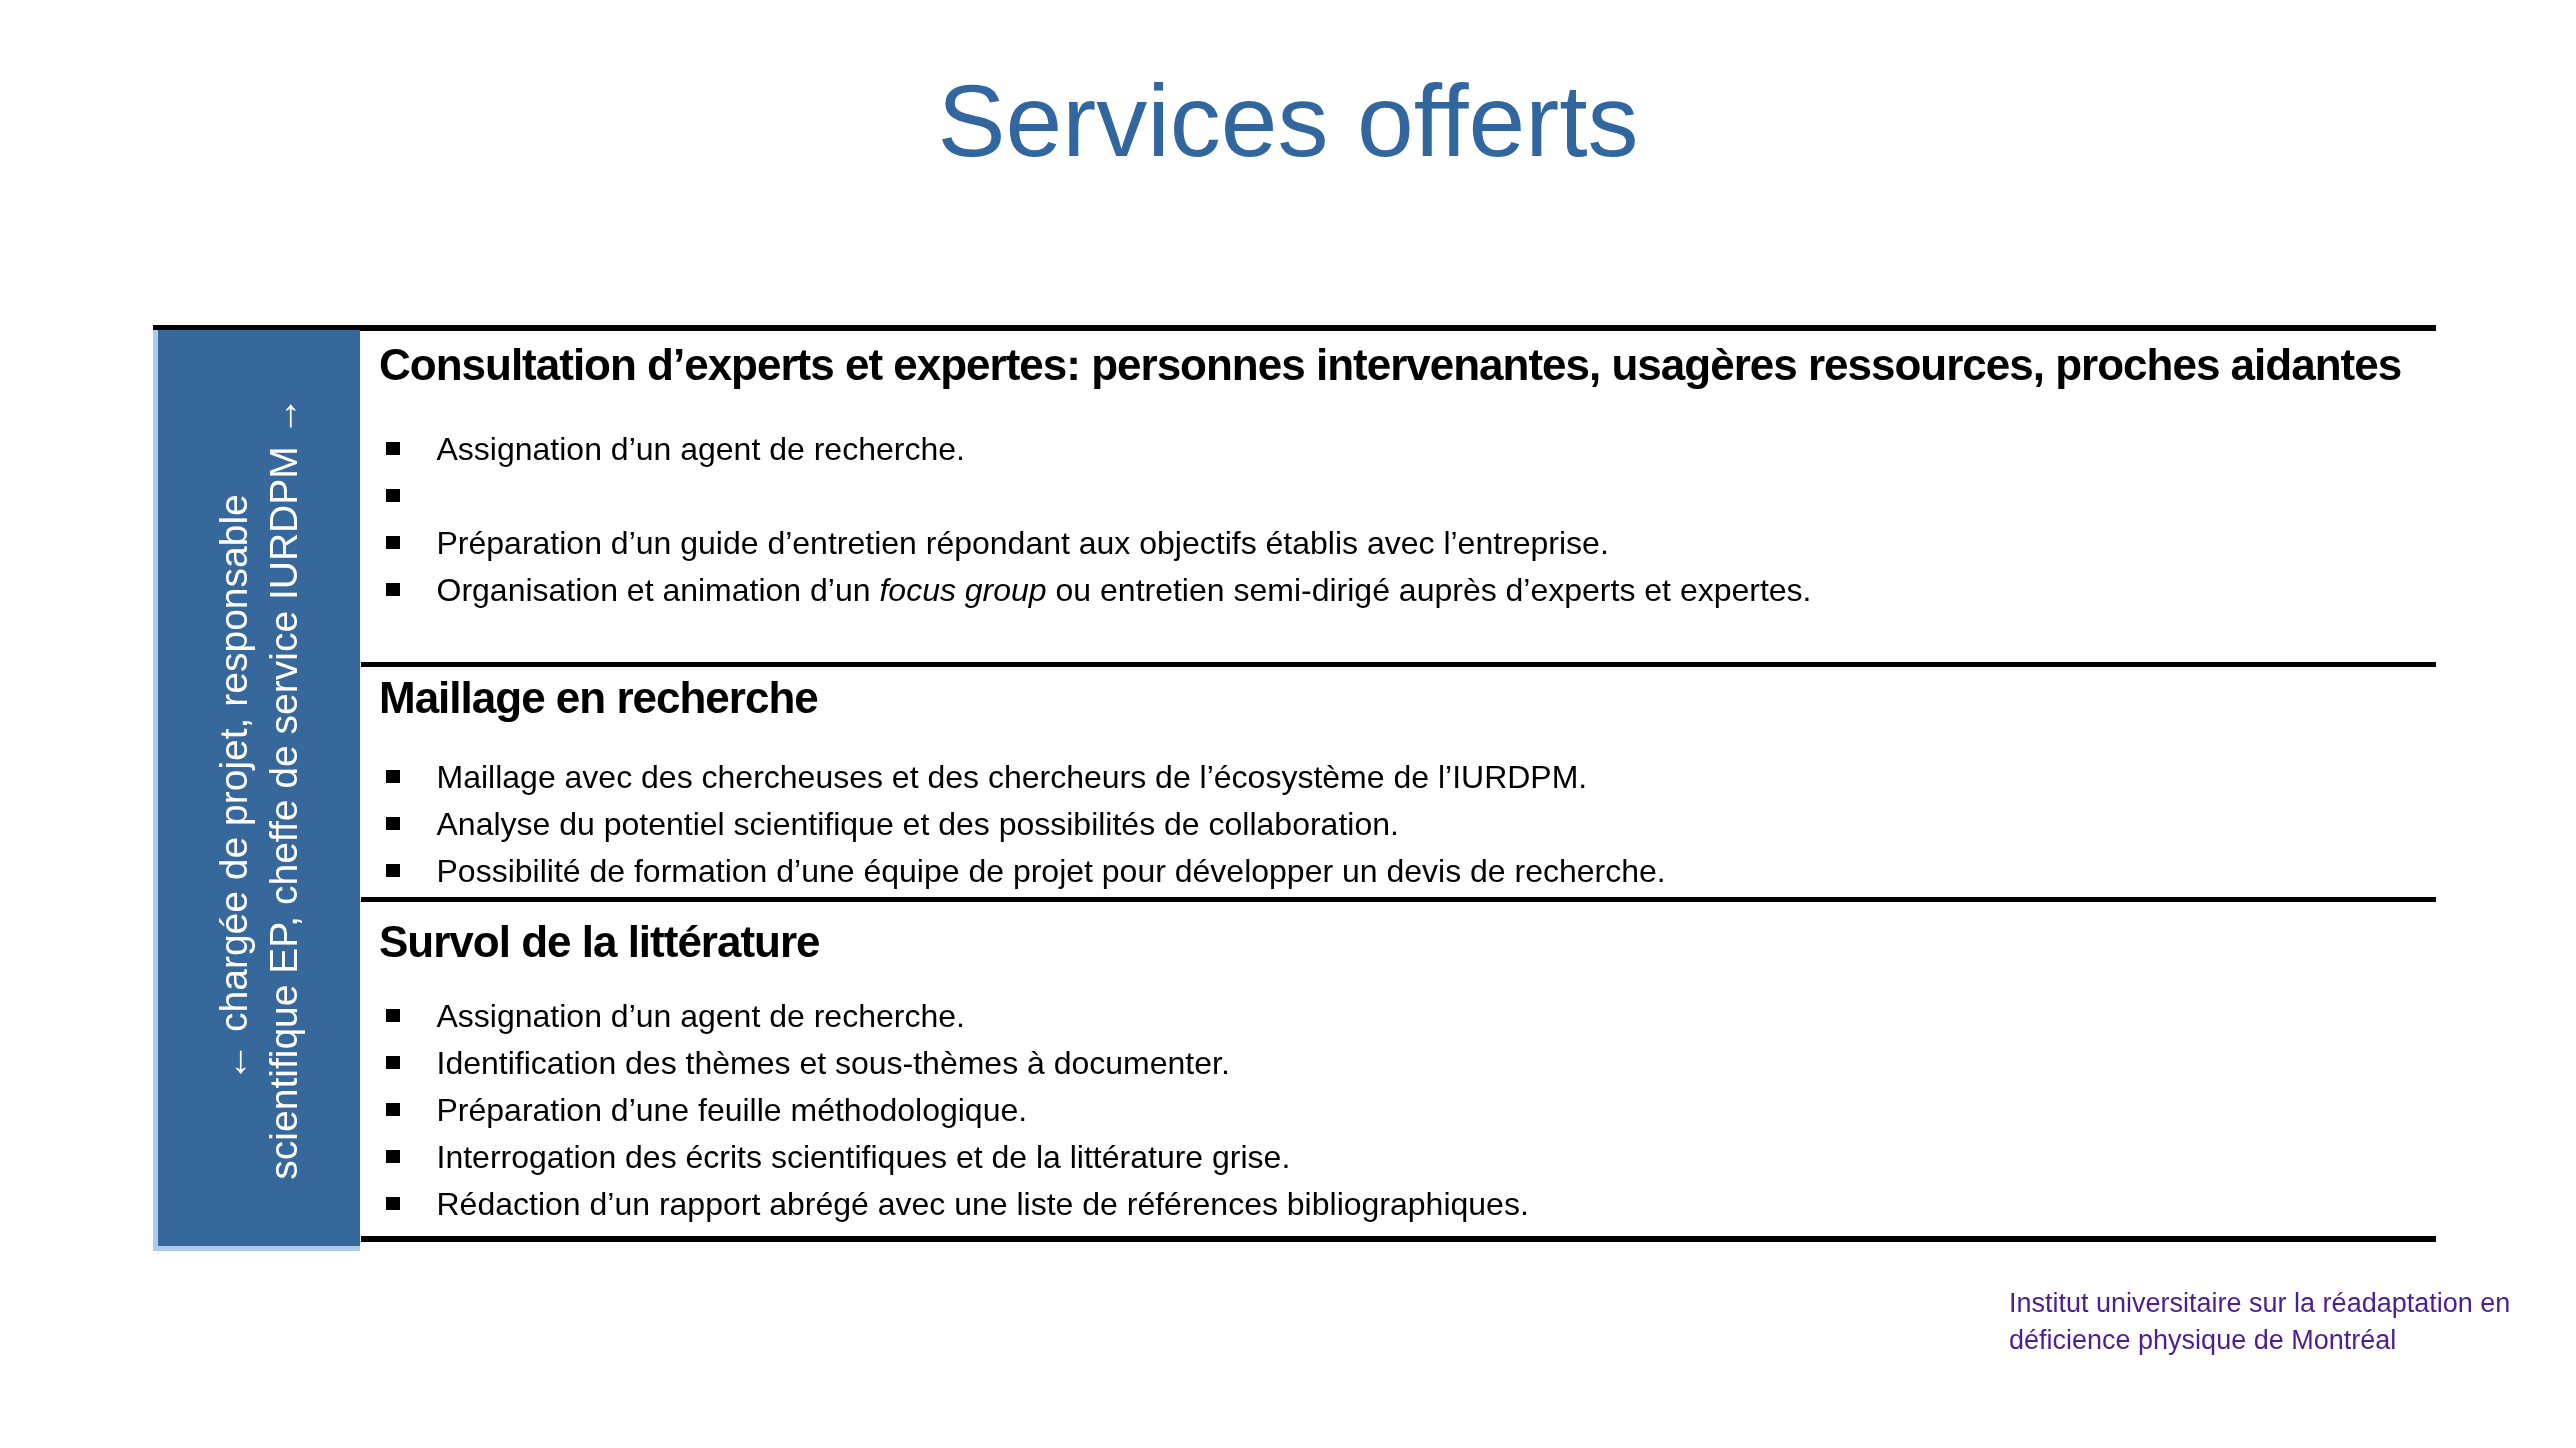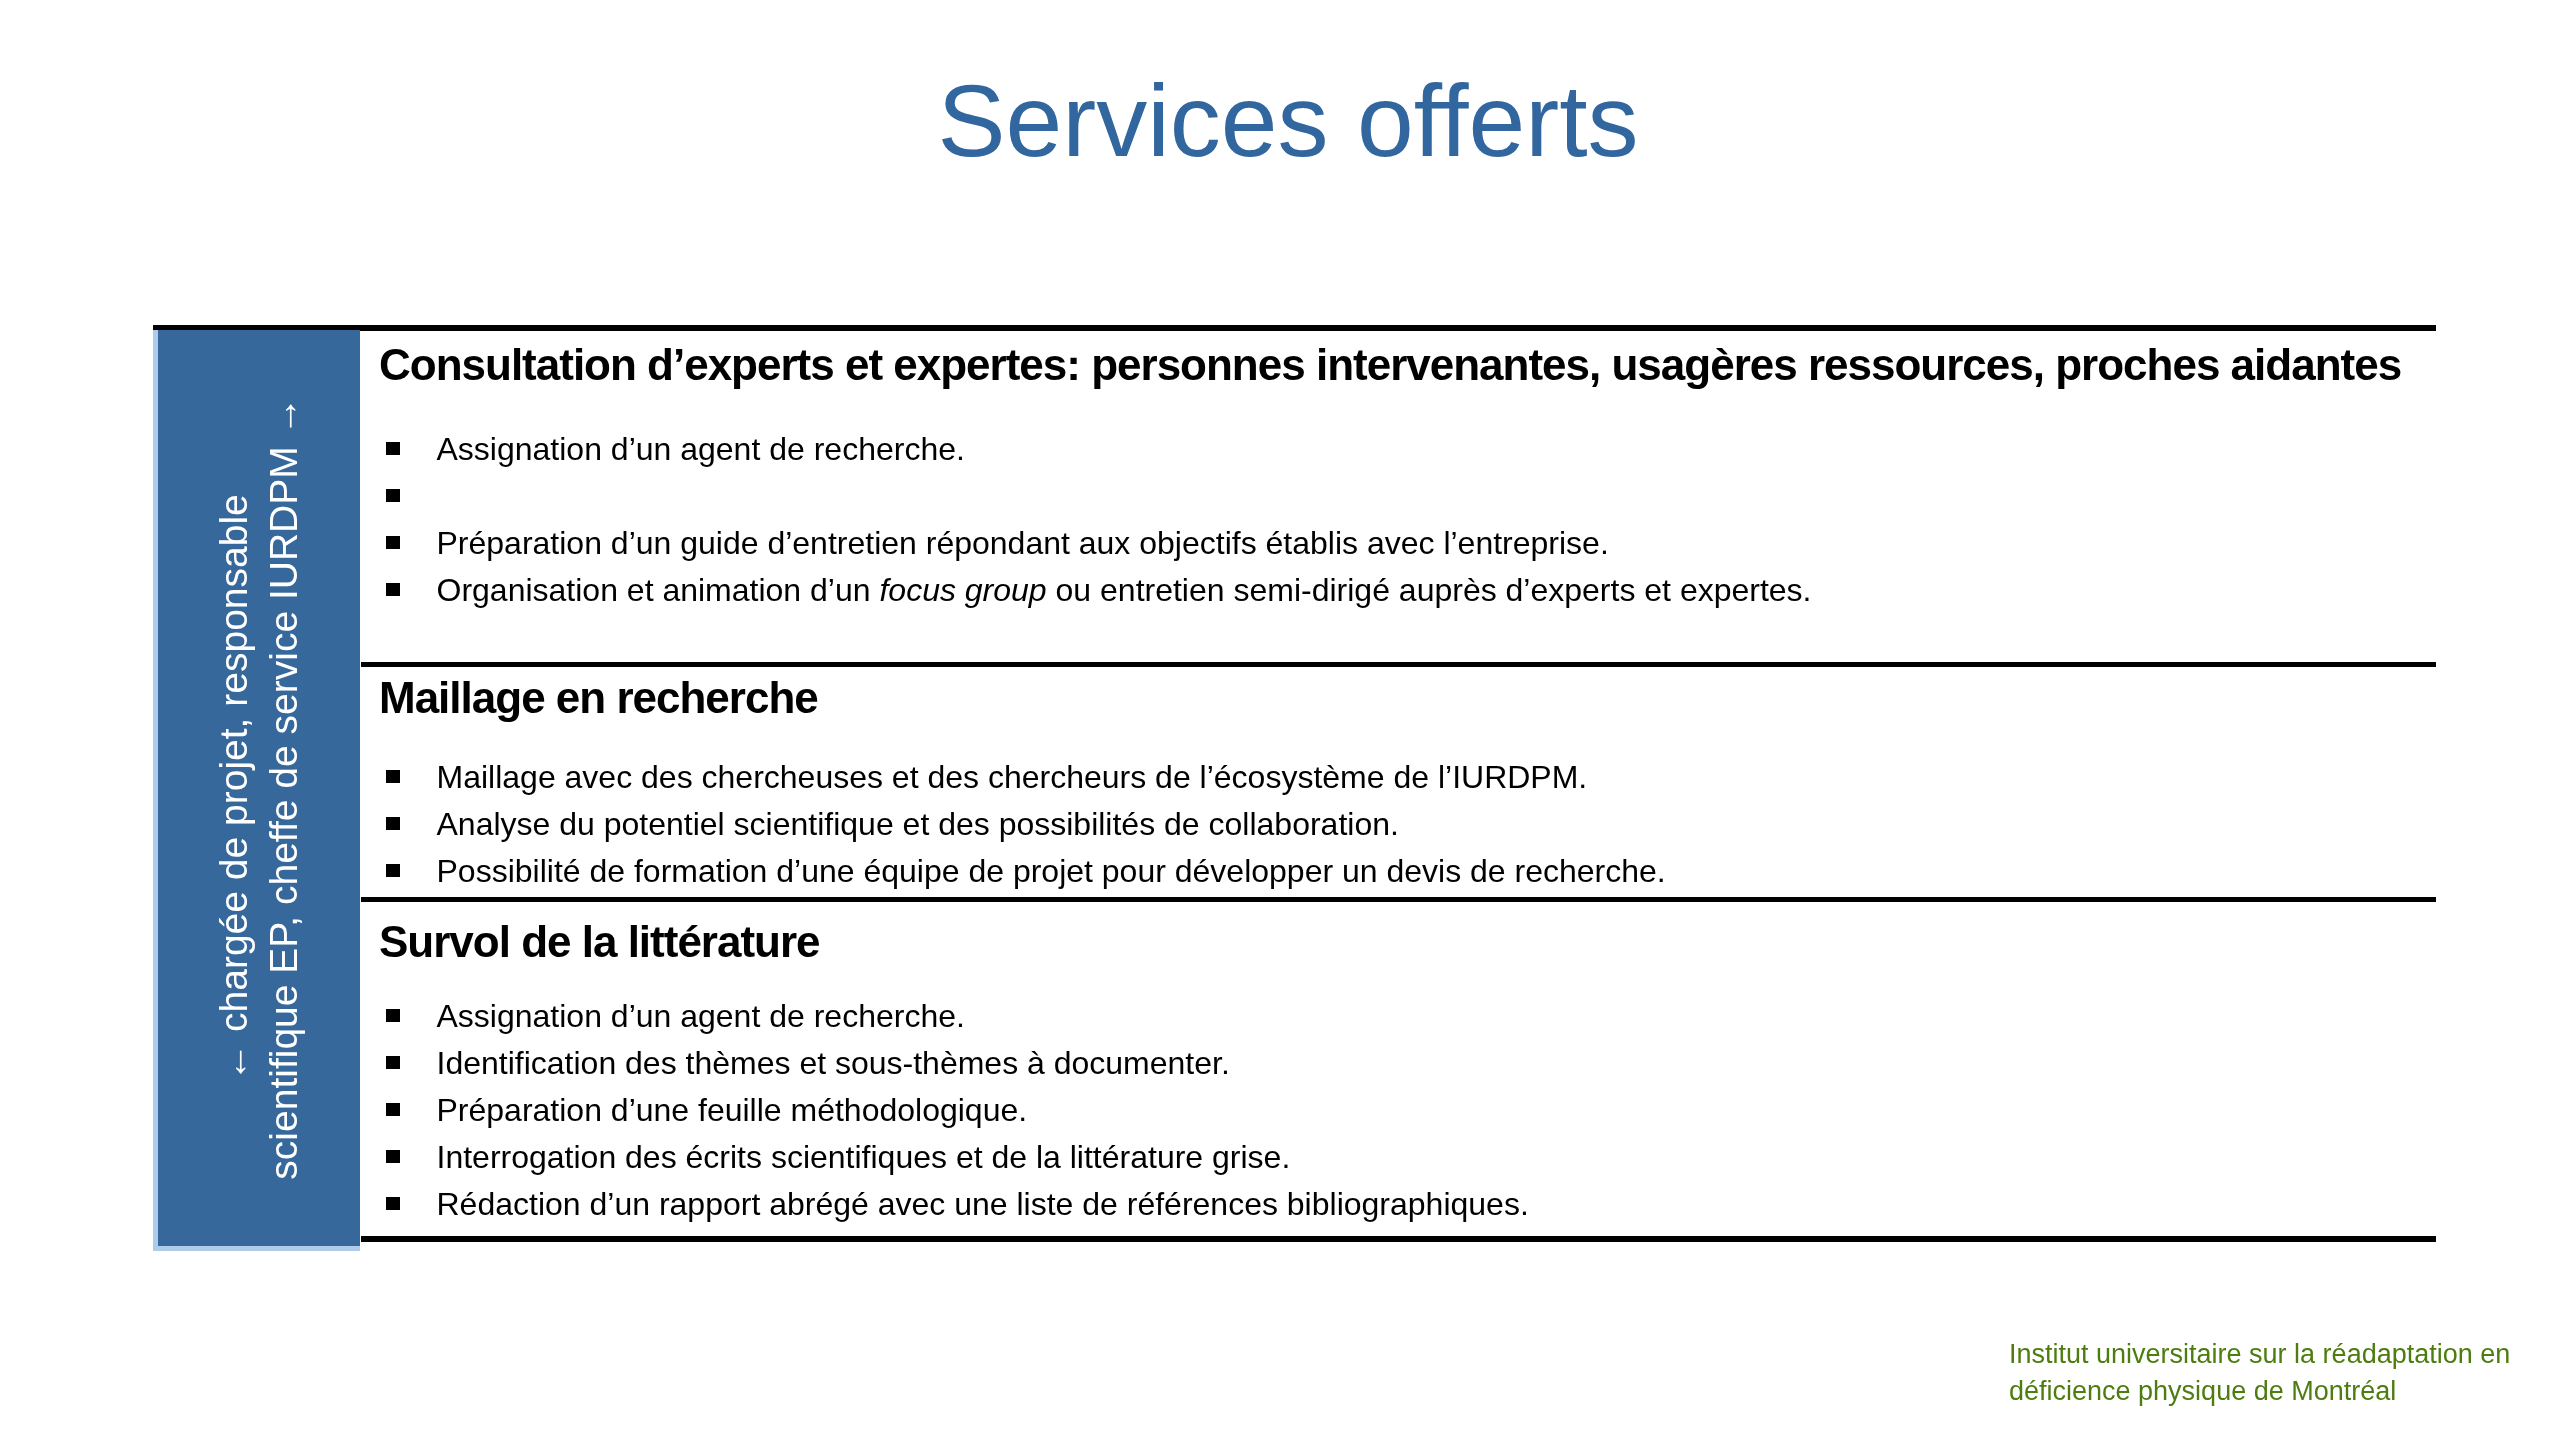--- a/index.html
+++ b/index.html
@@ -30,22 +30,22 @@
   .bullets{position:absolute;left:361px;margin:0;padding:0;list-style:none;}
   .bullets-1{top:426px;}
   .bullets-2{top:754px;}
   .bullets-3{top:993px;}
   .bullet{display:flex;align-items:flex-start;height:47px;font-size:32px;color:#000000;
           white-space:nowrap;}
   .marker{flex:none;width:13.5px;height:13.5px;background:#000000;margin:15.5px 37px 0 25px;}
   .btext{line-height:47px;}
   .btext em{font-style:italic;}
 
-  .footer{position:absolute;left:2009px;top:1336px;font-size:27px;line-height:37px;
-          color:#4d7c0f;}
+  .footer{position:absolute;left:2009px;top:1285px;font-size:27px;line-height:37px;
+          color:#4c1d95;}
 </style>
 </head>
 <body>
 
 <div class="slide">
 
   <h1 class="title">Services offerts</h1>
 
   <div class="rule top-rule"></div>
 

